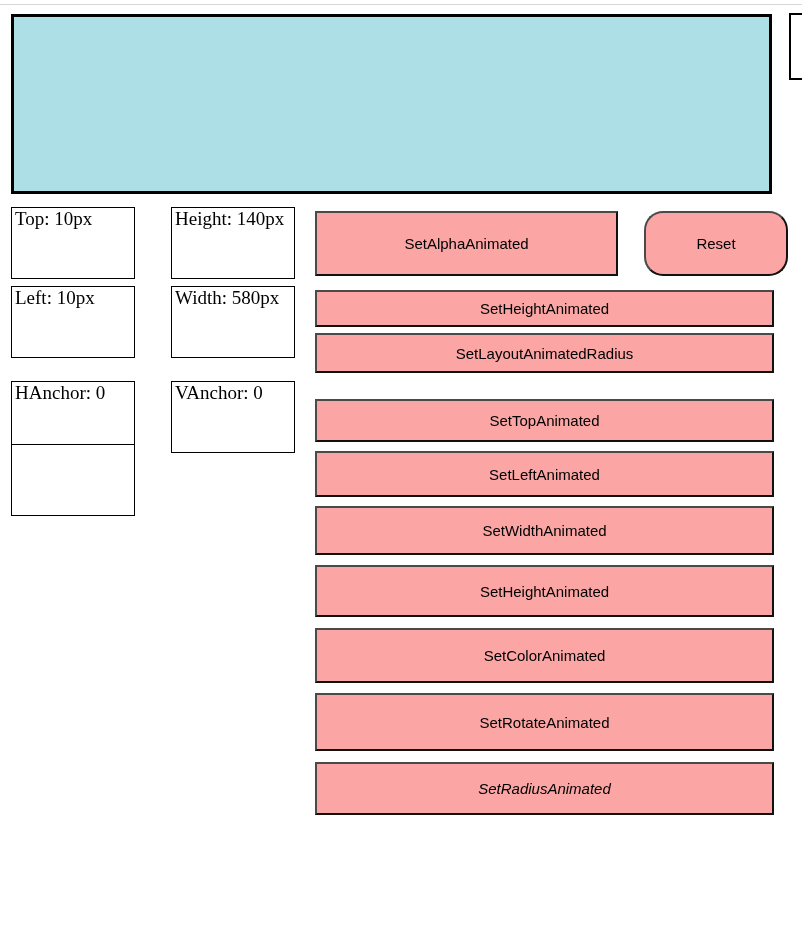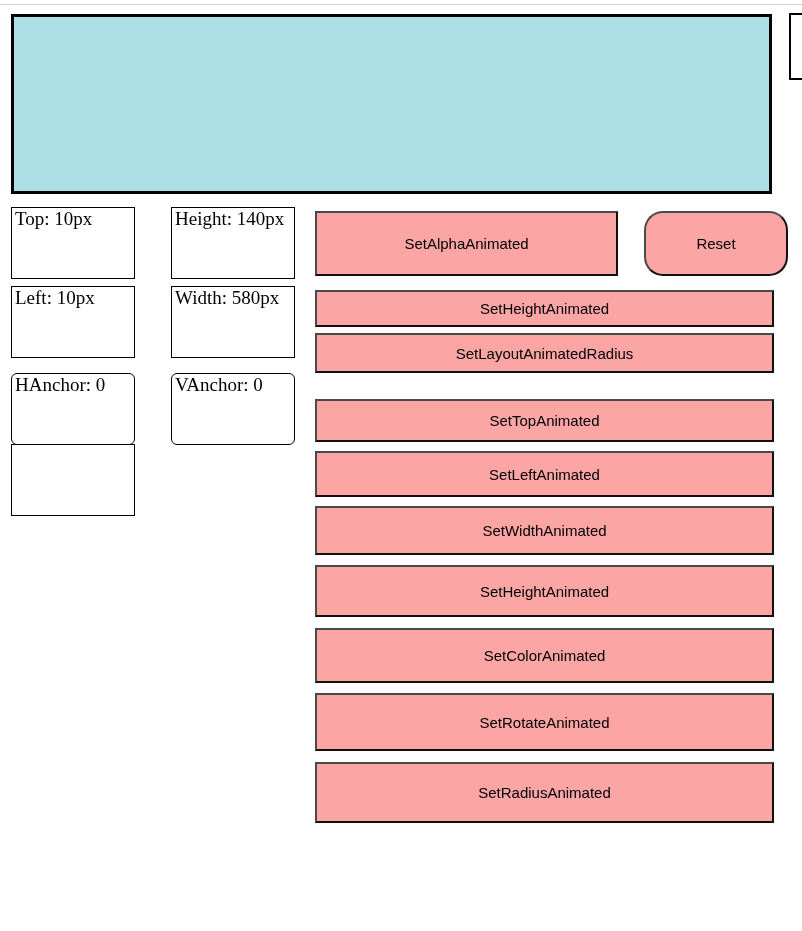--- a/index.html
+++ b/index.html
@@ -66,21 +66,21 @@
     font-size: 19px;
     color: #000000;
     line-height: 1.05;
     padding: 1px 0 0 3px;
     white-space: nowrap;
   }
   .r-c0 { left: 0; }
   .r-c1 { left: 160px; }
   .r-r0 { top: 0; }
   .r-r1 { top: 79px; }
-  .r-r2 { top: 166px; border-radius: 6px; }
+  .r-r2 { top: 174px; }
   .r-r3 { top: 237px; }
 
   
   .actions {
     position: absolute;
     left: 315px;
     top: 211px;
   }
   .btn {
     position: absolute;
@@ -104,21 +104,21 @@
   .btn-reset  { left: 329px; top: 0; width: 144px; height: 65px; border-radius: 19px; }
   .btn-wide   { left: 0; width: 459px; }
   .b1 { top: 79px;  height: 37px; }
   .b2 { top: 122px; height: 40px; }
   .b3 { top: 188px; height: 43px; text-align: right; }
   .b4 { top: 240px; height: 46px; }
   .b5 { top: 295px; height: 49px; }
   .b6 { top: 354px; height: 52px; }
   .b7 { top: 417px; height: 55px; text-align: center; }
   .b8 { top: 482px; height: 58px; }
-  .b9 { top: 551px; height: 61px; }
+  .b9 { top: 551px; height: 53px; font-style: italic; }
 </style>
 </head>
 <body>
 
 <div class="top-rule"></div>
 
 <div class="target-box"></div>
 
 <div class="side-panel"></div>
 

